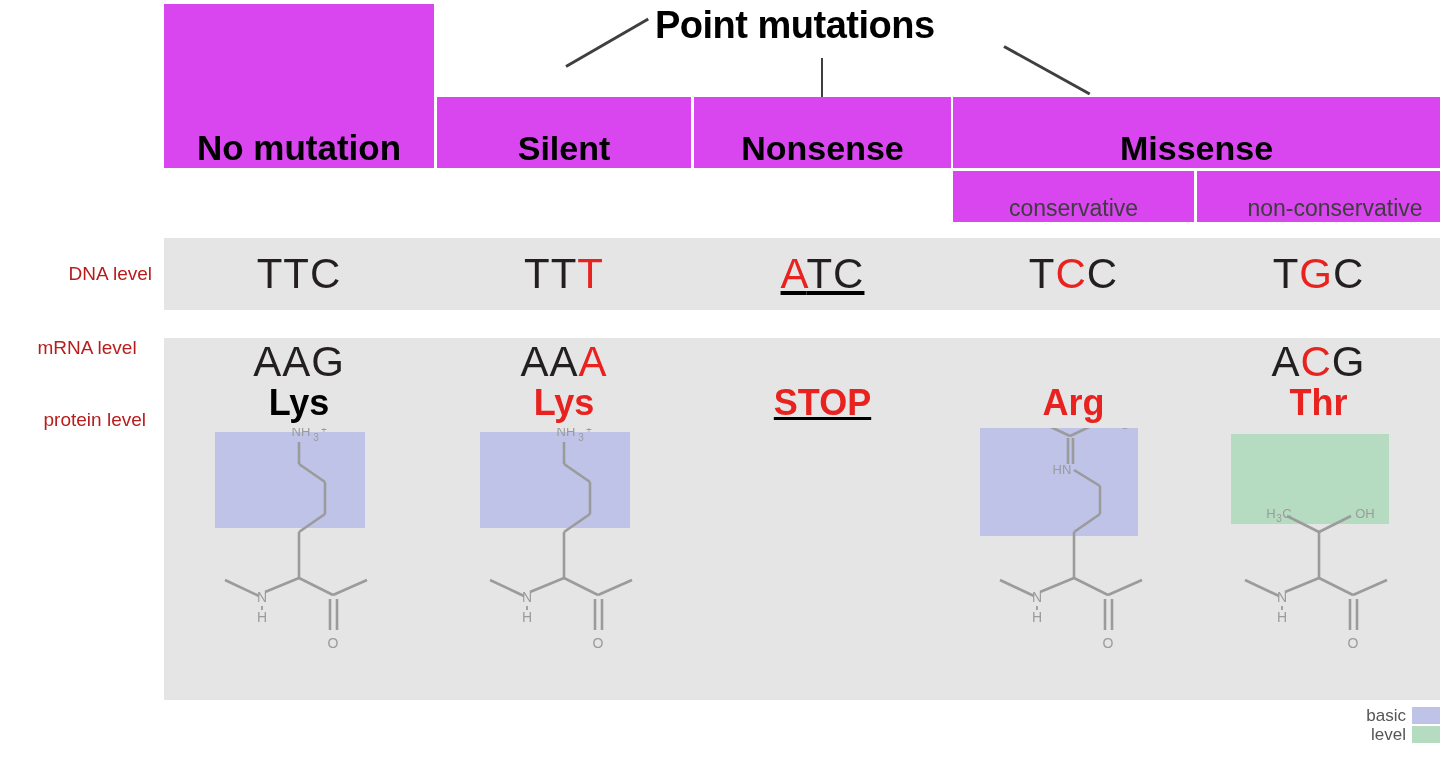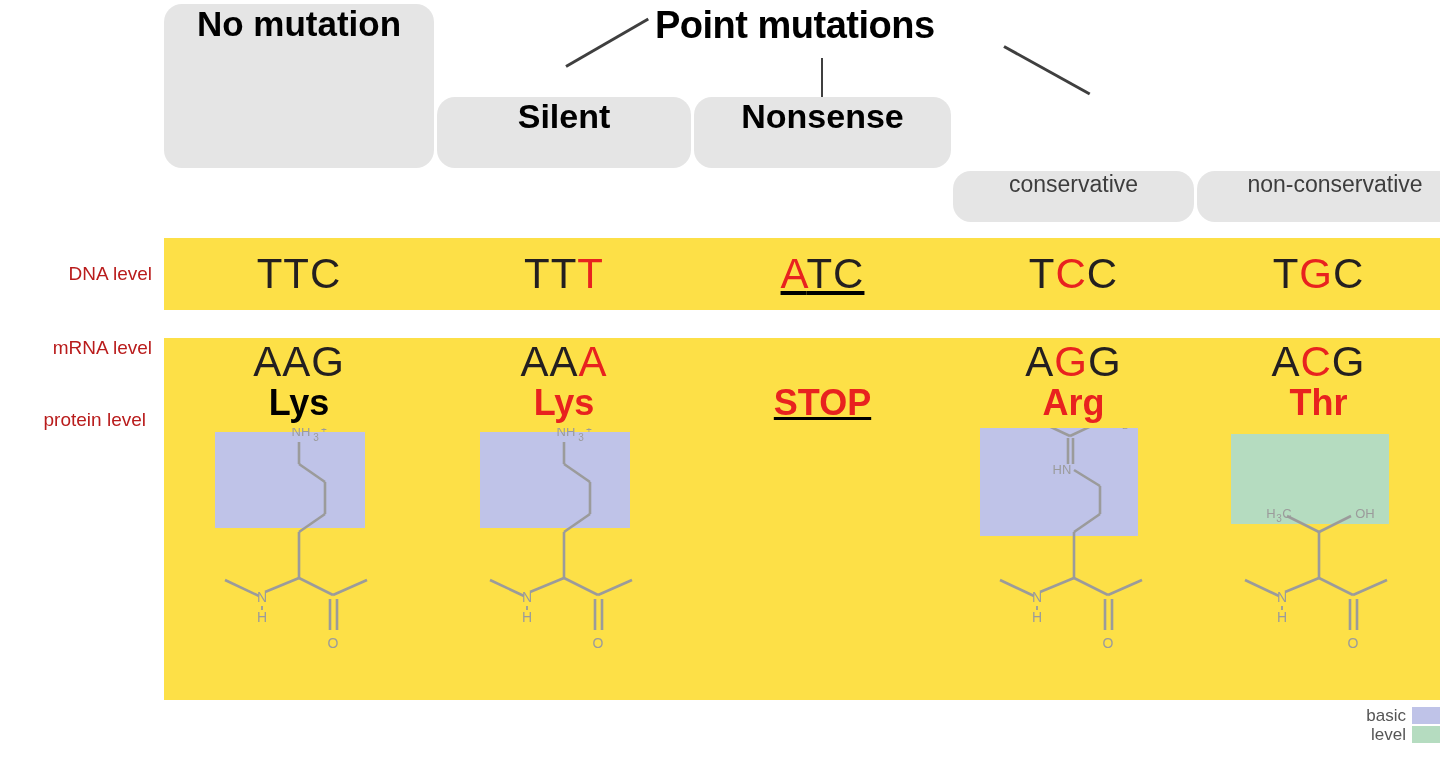--- a/index.html
+++ b/index.html
@@ -21,24 +21,23 @@
   }
   #point-mutations-title{
     left:655px;top:4px;
     font-size:38px;
     letter-spacing:-0.5px;
   }
   .connector{position:absolute;background:#3f3f3f;}
 
   .hcell{
     position:absolute;
-    background:#e5e5e5;
-    display:flex;align-items:flex-start;justify-content:center;
+    background:#d946ef;
+    display:flex;align-items:flex-end;justify-content:center;
     box-sizing:border-box;
-    border-radius:18px;
   }
   .hcell .lbl{
     font-weight:bold;color:#000;
     font-size:34px;white-space:nowrap;
   }
   .hcell.sub .lbl{
     font-weight:normal;
     font-size:23px;
     color:#3d3d3d;
   }
@@ -51,32 +50,32 @@
   #cell-conservative{left:953px;top:171px;width:241px;height:51px;}
   #cell-nonconservative{left:1197px;top:171px;width:276px;height:51px;}
 
   
   .rowlabel{
     position:absolute;
     font-size:19px;color:#b91c1c;
     text-align:right;white-space:nowrap;
   }
   #label-dna{left:0px;top:263px;width:152px;}
-  #label-mrna{left:0px;top:337px;width:152px;}
+  #label-mrna{left:11px;top:337px;width:152px;text-align:center;}
   #label-protein{left:-6px;top:409px;width:152px;}
 
   
   #data-table{
     position:absolute;
     left:164px;top:238px;
     width:1276px;height:462px;
   }
   .datarow{
     position:absolute;left:0;width:1276px;
-    background:#fde047;
+    background:#e5e5e5;
   }
   #row-dna{top:0px;height:72px;}
   #row-mrna{top:75px;height:47px;margin-top:25px;}
   #row-protein{top:143px;height:319px;}
 
   .cellgrid{position:absolute;left:0;top:0;width:1276px;height:100%;}
   .dcell{
     position:absolute;top:0;height:100%;
     display:flex;align-items:center;justify-content:center;
   }
@@ -128,20 +127,23 @@
 
   <div class="hcell" id="cell-no-mutation">
     <span class="lbl">No mutation</span>
   </div>
   <div class="hcell" id="cell-silent">
     <span class="lbl">Silent</span>
   </div>
   <div class="hcell" id="cell-nonsense">
     <span class="lbl">Nonsense</span>
   </div>
+  <div class="hcell" id="cell-missense">
+    <span class="lbl">Missense</span>
+  </div>
   <div class="hcell sub" id="cell-conservative">
     <span class="lbl">conservative</span>
   </div>
   <div class="hcell sub" id="cell-nonconservative">
     <span class="lbl">non-conservative</span>
   </div>
 
   <div class="rowlabel" id="label-dna">DNA level</div>
   <div class="rowlabel" id="label-mrna">mRNA level</div>
   <div class="rowlabel" id="label-protein">protein level</div>
@@ -168,23 +170,20 @@
       </div>
     </div>
 
     <div class="datarow" id="row-mrna">
       <div class="cellgrid">
         <div class="dcell c0">
             <span class="codon"><span>AAG</span></span>
           </div>
         <div class="dcell c1">
             <span class="codon"><span>AA</span><span class="mut">A</span></span>
-          </div>
-        <div class="dcell c3">
-            <span class="codon"><span>A</span><span class="mut">G</span><span>G</span></span>
           </div>
         <div class="dcell c4">
             <span class="codon"><span>A</span><span class="mut">C</span><span>G</span></span>
           </div>
       </div>
     </div>
 
     <div class="datarow" id="row-protein">
       <div class="cellgrid">
         <div class="dcell c0">

